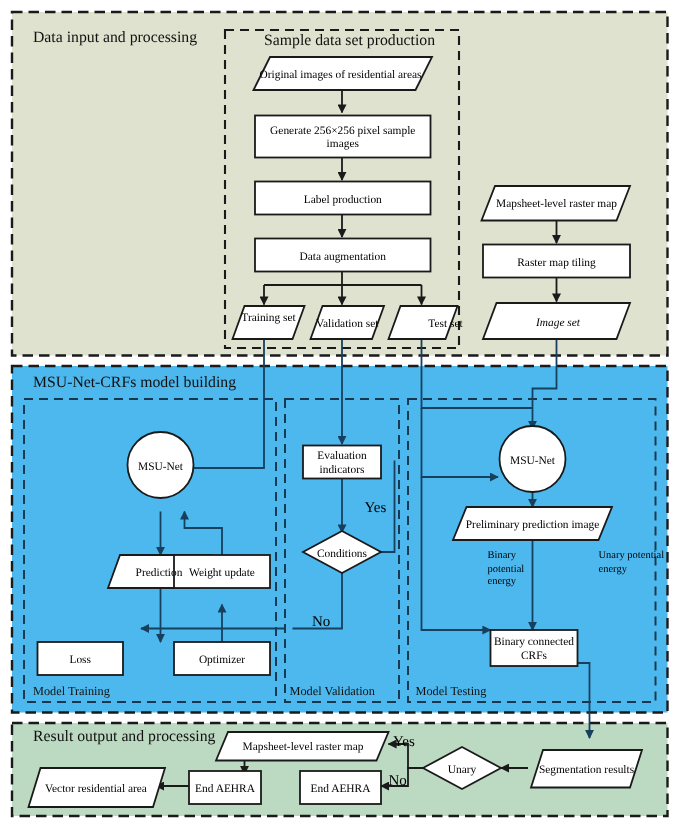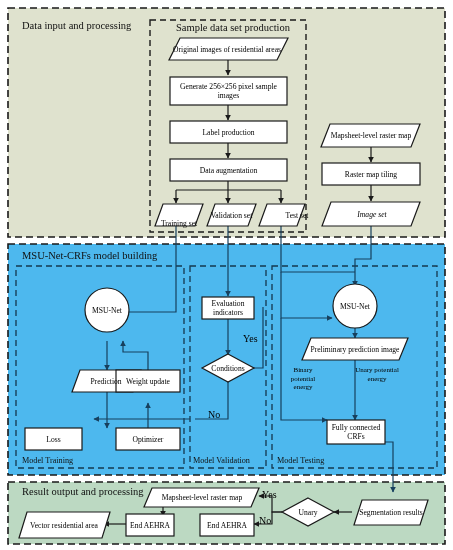--- a/index.html
+++ b/index.html
@@ -6,21 +6,21 @@
   body{font-family:"Liberation Serif", serif;}
   #canvas{position:relative;width:453px;height:550px;overflow:hidden;background:#ffffff;}
   svg.layer{position:absolute;left:0;top:0;width:453px;height:550px;}
   .secttitle{position:absolute;font-family:"Liberation Serif",serif;font-size:10.5px;color:#111;white-space:nowrap;}
   .subtitle{position:absolute;font-family:"Liberation Serif",serif;font-size:8.2px;color:#111;white-space:nowrap;}
   .nodelabel{position:absolute;font-family:"Liberation Serif",serif;font-size:7.6px;color:#000;
              text-align:center;line-height:9px;display:flex;align-items:center;justify-content:center;
              pointer-events:none;}
   .edgelabel{position:absolute;font-family:"Liberation Serif",serif;font-size:10px;color:#000;white-space:nowrap;}
   .sidelabel{position:absolute;font-family:"Liberation Serif",serif;font-size:7px;color:#000;
-             text-align:center;line-height:8.5px;}
+             text-align:left;line-height:8.5px;padding-left:44px;}
 </style>
 </head>
 <body>
 
 <div id="canvas">
 
   <svg class="layer" viewBox="0 0 453 550">
     <defs>
       <marker id="arw" viewBox="0 0 10 10" refX="9" refY="5" markerWidth="5" markerHeight="5" orient="auto-start-reverse">
         <path d="M 0 0 L 10 5 L 0 10 z" fill="#17405e"></path>
@@ -207,40 +207,40 @@
   <div class="secttitle" style="left:22px;top:486px;">Result output and processing</div>
 
   <div class="subtitle" style="left:22px;top:456px;">Model Training</div>
   <div class="subtitle" style="left:193px;top:456px;">Model Validation</div>
   <div class="subtitle" style="left:277px;top:456px;">Model Testing</div>
 
   <div class="nodelabel" style="left:172px;top:38px;width:110px;height:22px;">Original images of residential areas</div>
   <div class="nodelabel" style="left:170px;top:77px;width:117px;height:28px;">Generate 256×256 pixel sample images</div>
   <div class="nodelabel" style="left:170px;top:121px;width:117px;height:22px;">Label production</div>
   <div class="nodelabel" style="left:170px;top:159px;width:117px;height:22px;">Data augmentation</div>
-  <div class="nodelabel" style="left:157px;top:212px;width:44px;height:22px;">Training set</div>
+  <div class="nodelabel" style="left:157px;top:200px;width:44px;height:22px;">Training set</div>
   <div class="nodelabel" style="left:209px;top:204px;width:45px;height:22px;">Validation set</div>
   <div class="nodelabel" style="left:276px;top:204px;width:42px;height:22px;">Test set</div>
 
   <div class="nodelabel" style="left:323px;top:124px;width:96px;height:23px;">Mapsheet-level raster map</div>
   <div class="nodelabel" style="left:322px;top:163px;width:98px;height:22px;">Raster map tiling</div>
   <div class="nodelabel" style="left:324px;top:202px;width:96px;height:24px;font-style:italic;">Image set</div>
 
   <div class="nodelabel" style="left:85px;top:300px;width:44px;height:20px;">MSU-Net</div>
   <div class="nodelabel" style="left:74px;top:370px;width:64px;height:22px;">Prediction</div>
   <div class="nodelabel" style="left:116px;top:370px;width:64px;height:22px;">Weight update</div>
   <div class="nodelabel" style="left:25px;top:428px;width:57px;height:22px;">Loss</div>
   <div class="nodelabel" style="left:116px;top:428px;width:64px;height:22px;">Optimizer</div>
 
   <div class="nodelabel" style="left:202px;top:297px;width:52px;height:22px;">Evaluation indicators</div>
   <div class="nodelabel" style="left:204px;top:358px;width:48px;height:20px;">Conditions</div>
 
   <div class="nodelabel" style="left:333px;top:296px;width:44px;height:20px;">MSU-Net</div>
   <div class="nodelabel" style="left:306px;top:338px;width:98px;height:22px;">Preliminary prediction image</div>
-  <div class="nodelabel" style="left:327px;top:420px;width:58px;height:24px;">Fully connected CRFs</div>
+  <div class="nodelabel" style="left:327px;top:420px;width:58px;height:24px;">Binary connected CRFs</div>
 
   <div class="nodelabel" style="left:356px;top:500px;width:70px;height:25px;">Segmentation results</div>
   <div class="nodelabel" style="left:289px;top:503px;width:38px;height:18px;">Unary</div>
   <div class="nodelabel" style="left:200px;top:514px;width:54px;height:22px;">End AEHRA</div>
   <div class="nodelabel" style="left:148px;top:488px;width:108px;height:19px;">Mapsheet-level raster map</div>
   <div class="nodelabel" style="left:126px;top:514px;width:48px;height:22px;">End AEHRA</div>
   <div class="nodelabel" style="left:22px;top:512px;width:84px;height:26px;">Vector residential area</div>
 
   <div class="edgelabel" style="left:243px;top:333px;">Yes</div>
   <div class="edgelabel" style="left:208px;top:409px;">No</div>

